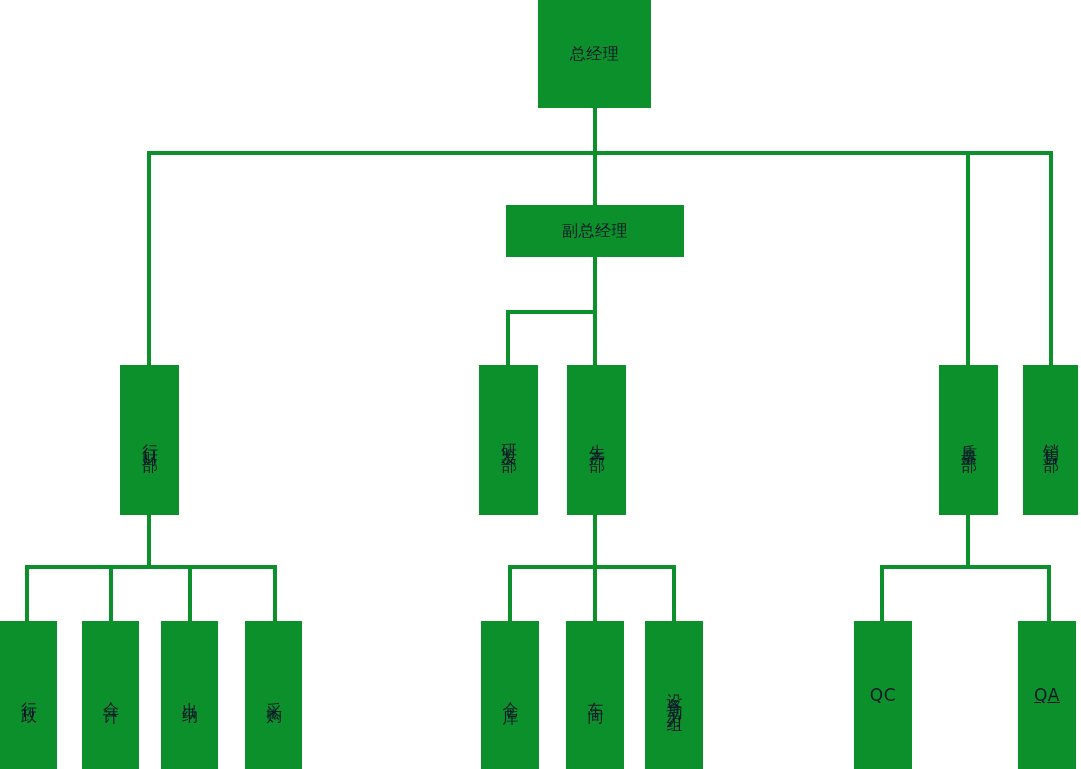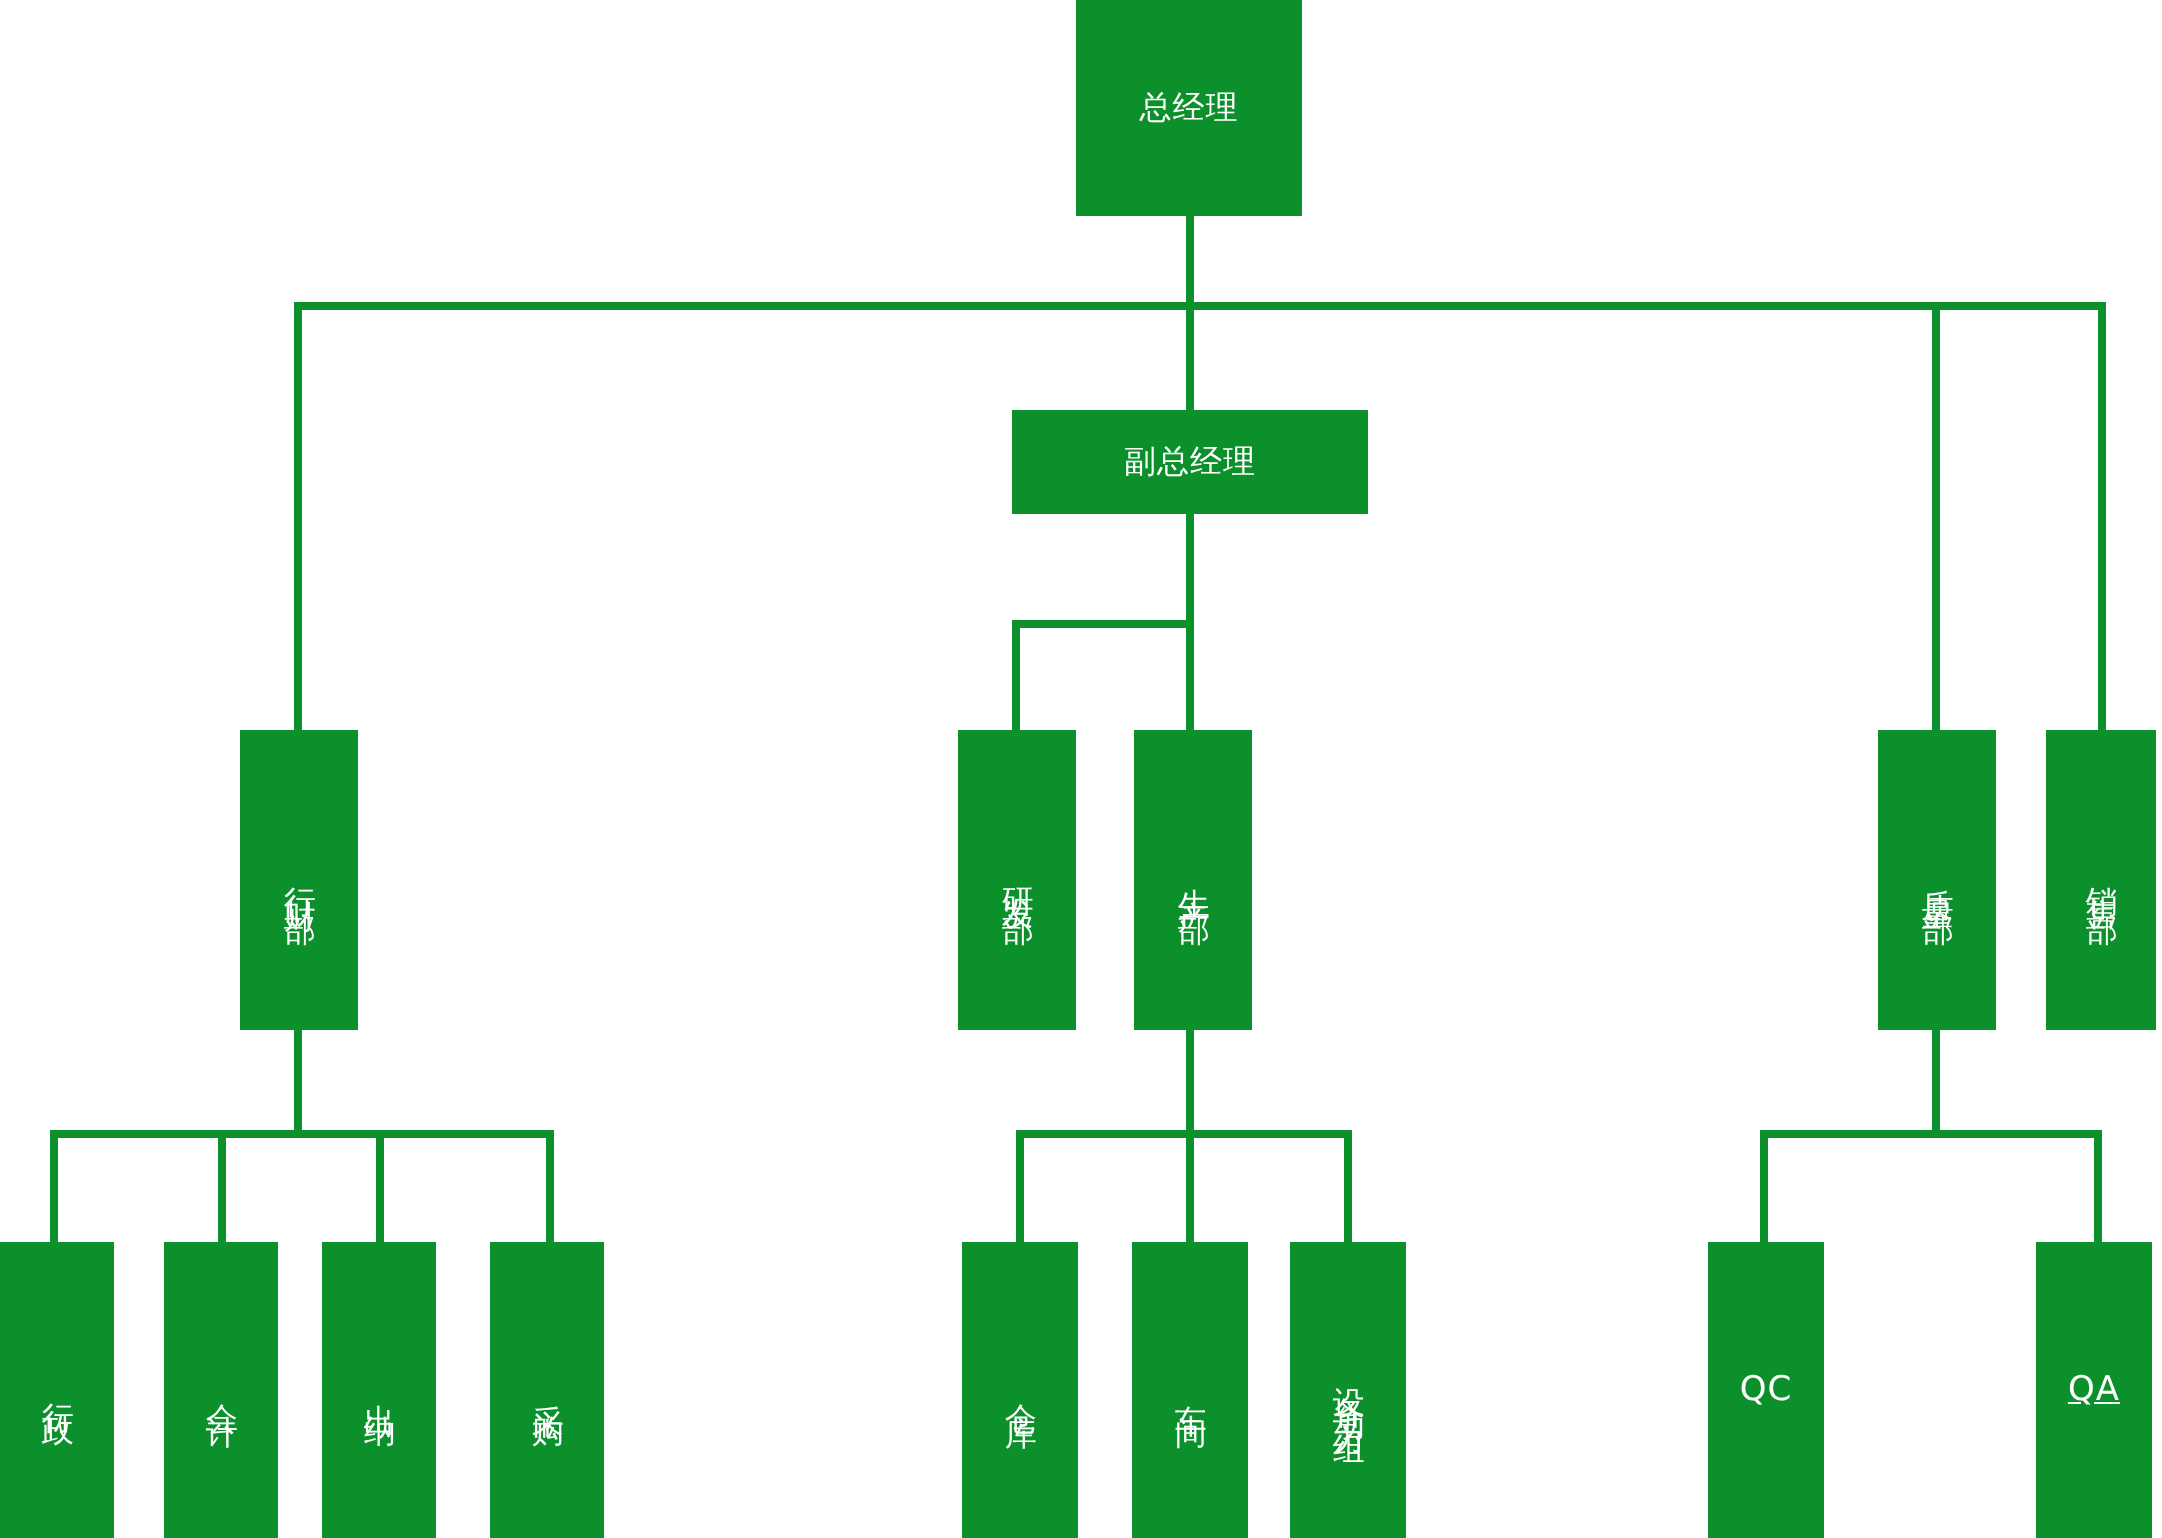--- a/index.html
+++ b/index.html
@@ -13,21 +13,21 @@
   #org-chart {
     position: relative;
     width: 1081px;
     height: 769px;
     background: #ffffff;
     overflow: hidden;
   }
   .node {
     position: absolute;
     background: #0b902b;
-    color: #ffffff;
+    color: #0f172a;
     box-sizing: border-box;
     display: flex;
     align-items: center;
     justify-content: center;
     text-align: center;
     font-size: 16px;
     line-height: 1.55;
     letter-spacing: 0.5px;
     user-select: none;
   }

